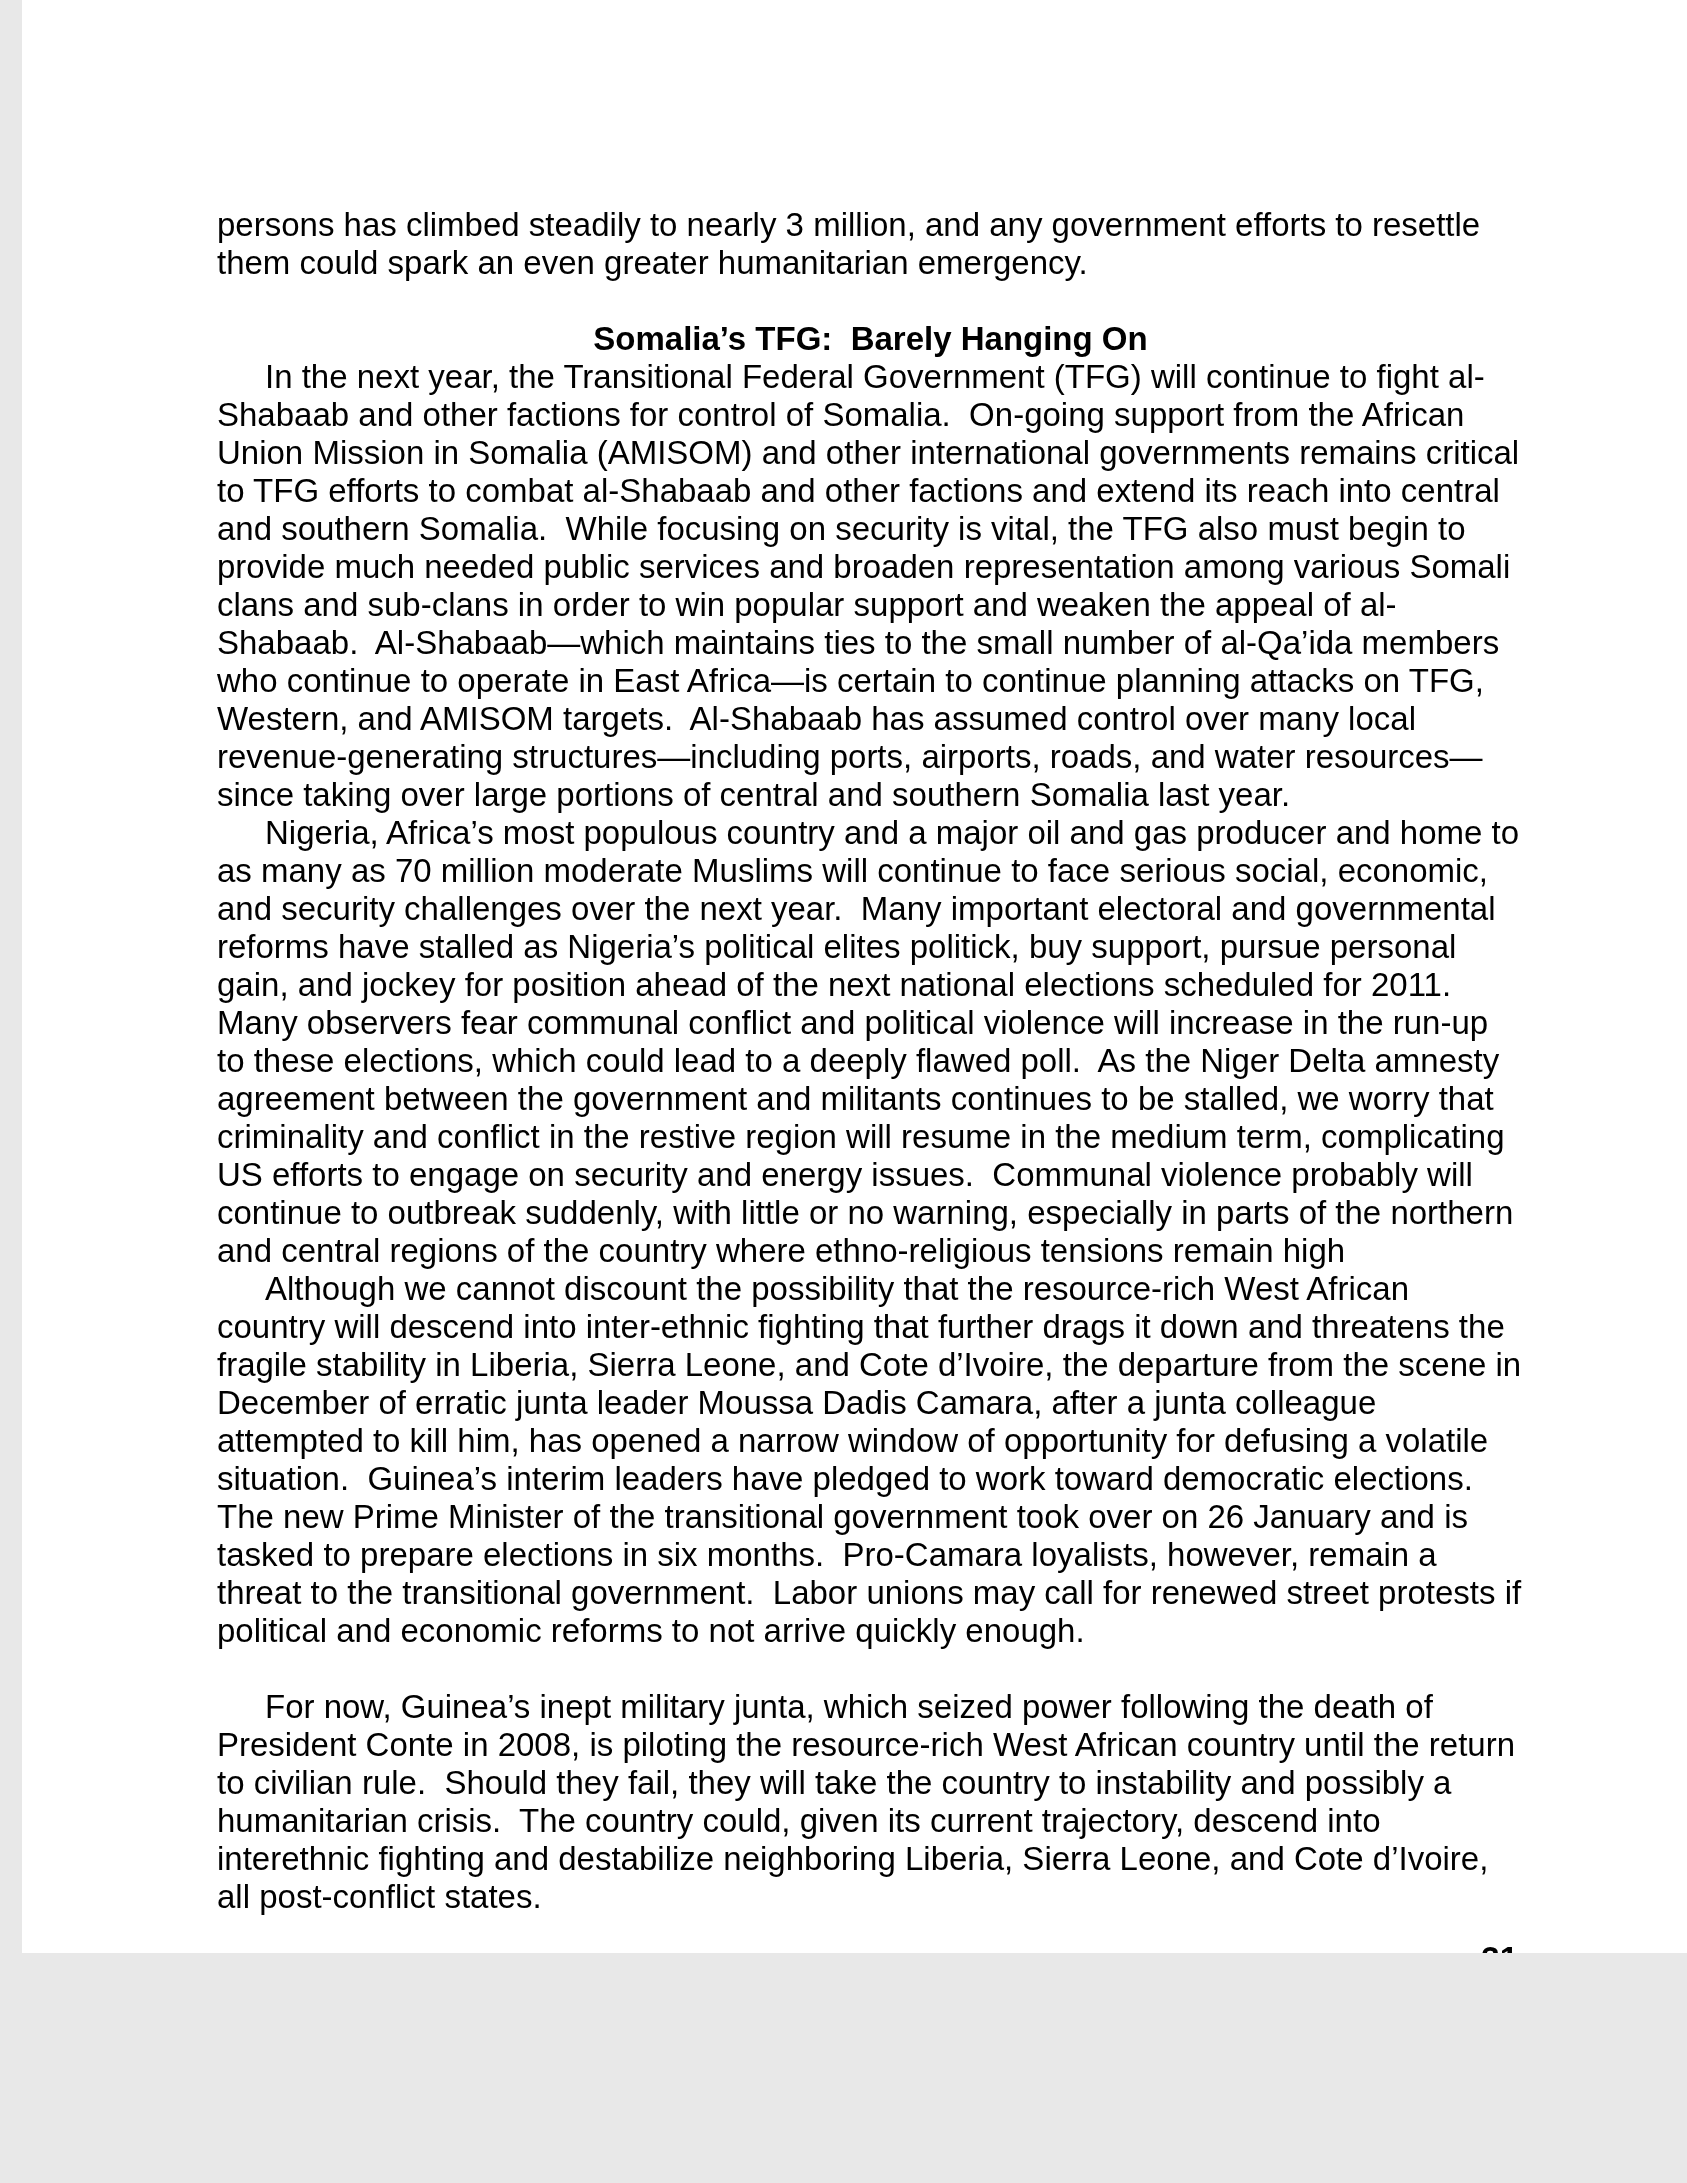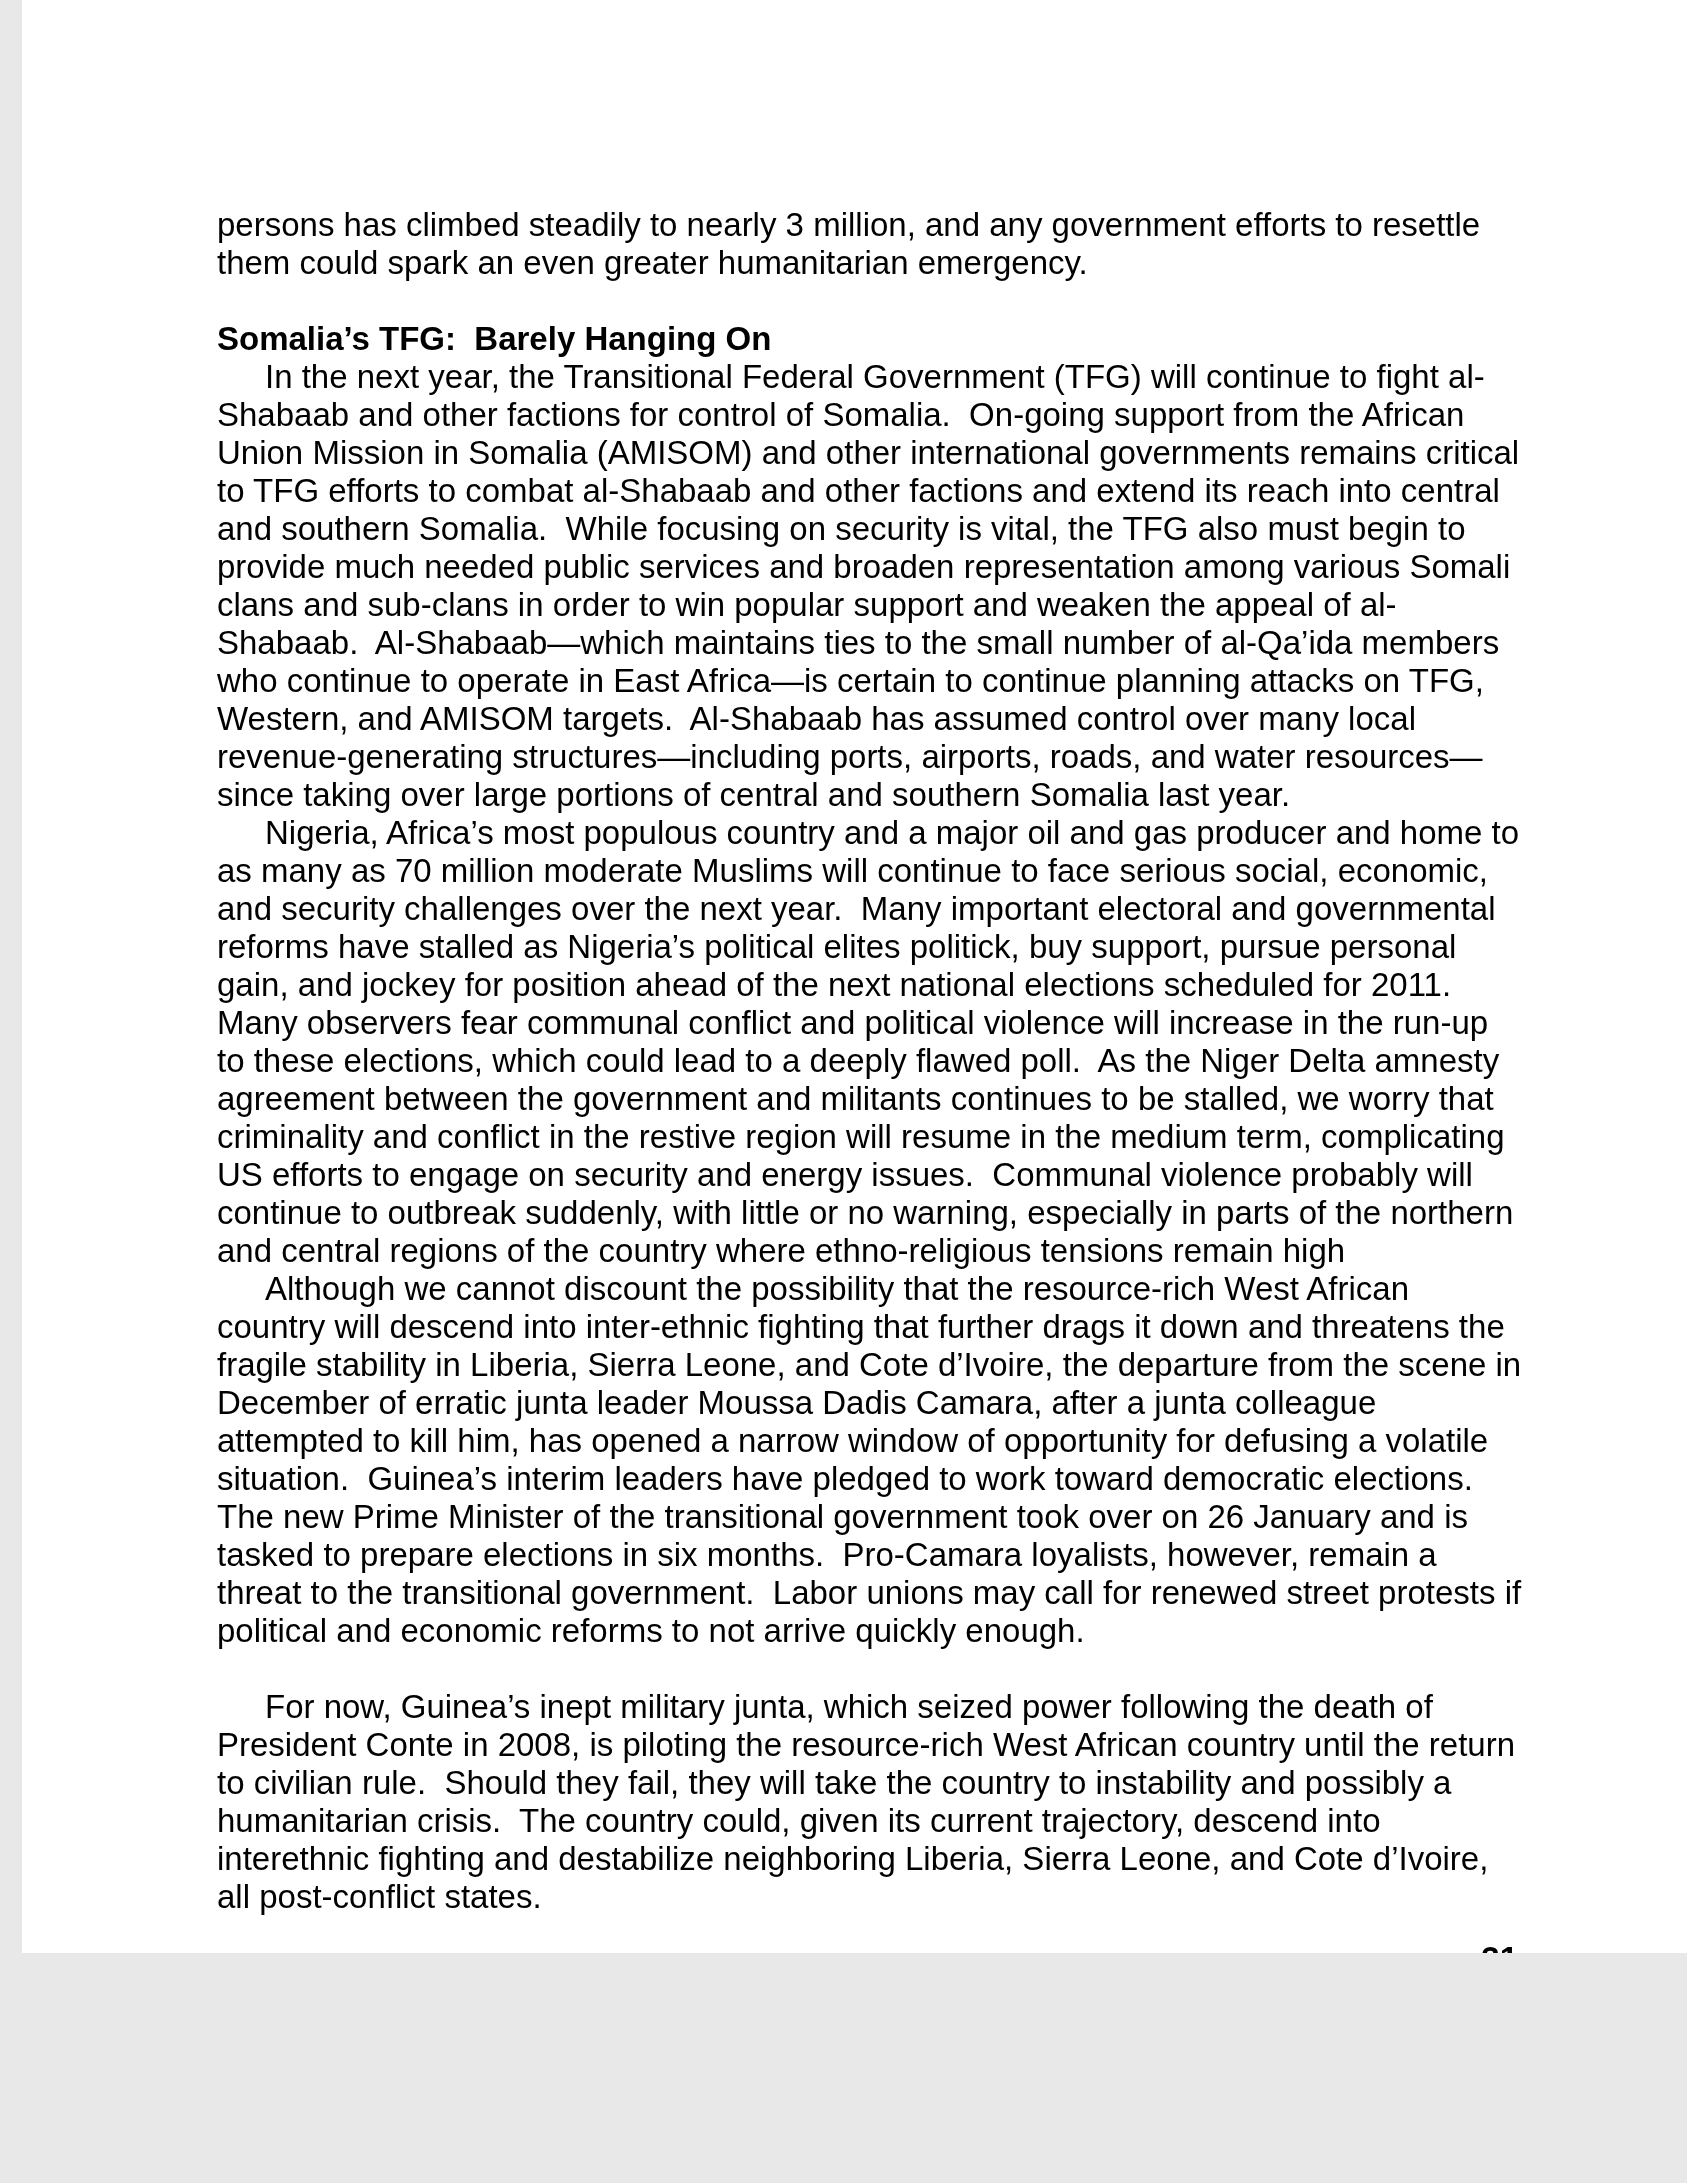--- a/index.html
+++ b/index.html
@@ -29,20 +29,21 @@
   .content p,
   .content h2 {
     margin: 0;
     padding: 0;
     white-space: pre-wrap;
   }
   .content h2 {
     font-size: 33px;
     font-weight: bold;
     margin-top: 38px;
+    text-align: center;
   }
   .content p.para-gap {
     margin-top: 38px;
   }
   .content p.indented {
     text-indent: 48px;
   }
   .page-number {
     position: absolute;
     top: 1942px;

